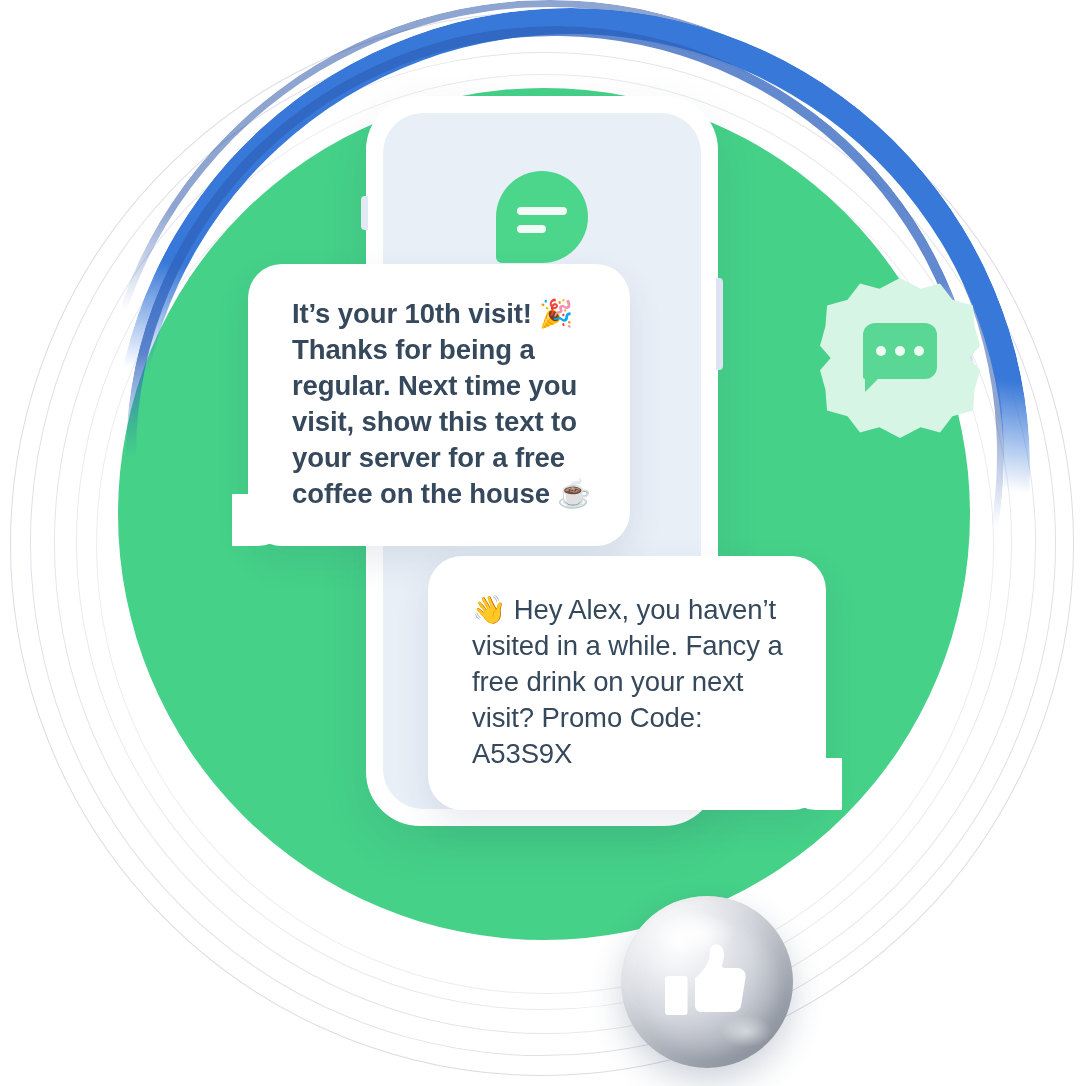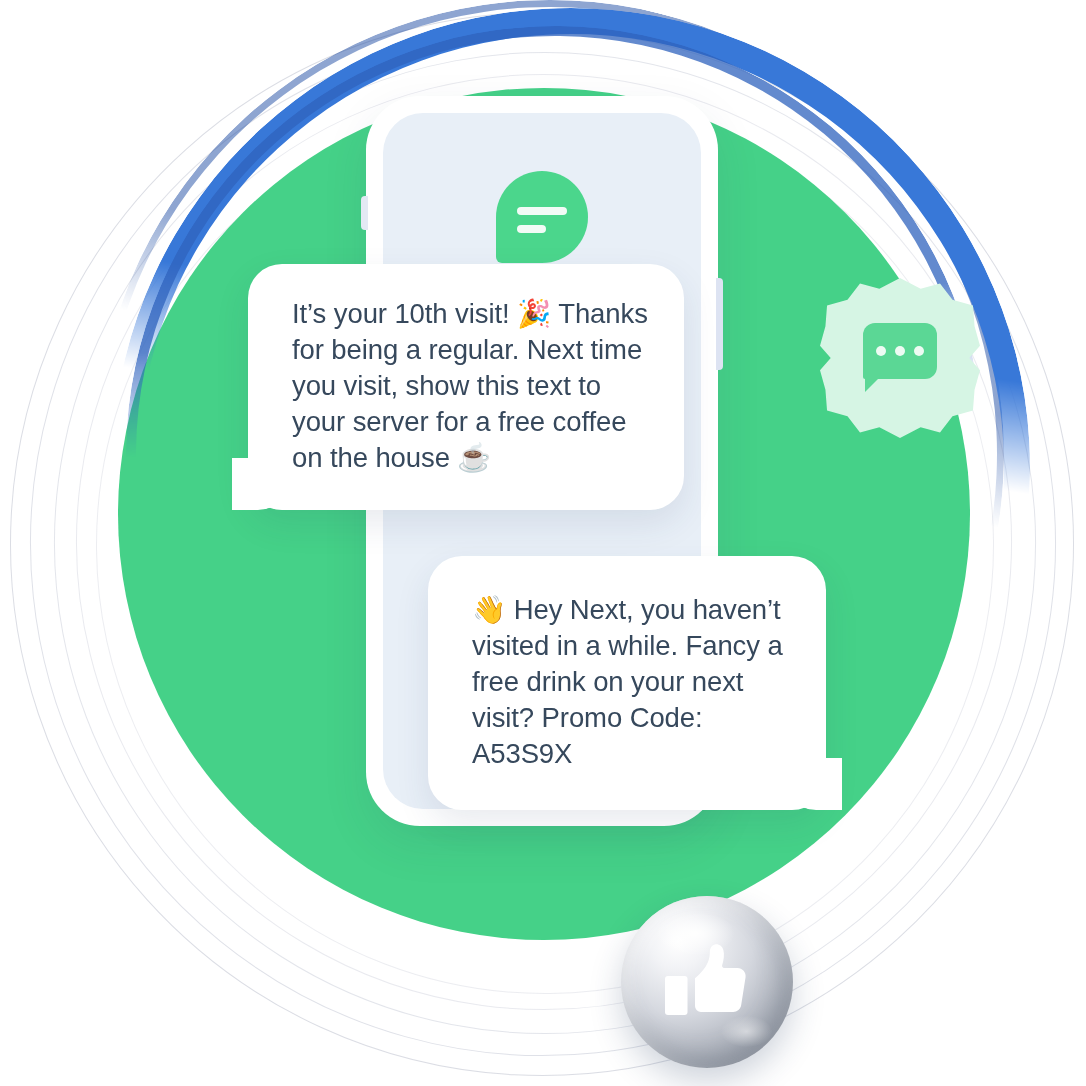--- a/index.html
+++ b/index.html
@@ -163,22 +163,23 @@
     font-size: 27.5px;
     line-height: 36px;
     letter-spacing: -0.1px;
     box-sizing: border-box;
   }
   .bubble .bubble-text { display: block; white-space: pre-line; }
 
   .bubble-incoming {
     left: 248px;
     top: 264px;
-    width: 436px;
+    width: 382px;
     padding: 32px 34px 34px 44px;
+    font-weight: bold;
   }
   
   .bubble-incoming .tail {
     position: absolute;
     left: -16px;
     bottom: 0px;
     width: 60px;
     height: 52px;
     background: #ffffff;
     border-bottom-right-radius: 34px;
@@ -332,21 +333,21 @@
       </div>
     </div>
   </div>
 
   <div class="bubble bubble-incoming">
     <span class="bubble-text">It’s your 10th visit! 🎉 Thanks for being a regular. Next time you visit, show this text to your server for a free coffee on the house ☕</span>
     <span class="tail"></span>
   </div>
 
   <div class="bubble bubble-outgoing">
-    <span class="bubble-text">👋 Hey Next, you haven’t visited in a while. Fancy a free drink on your next visit? Promo Code: A53S9X</span>
+    <span class="bubble-text">👋 Hey Alex, you haven’t visited in a while. Fancy a free drink on your next visit? Promo Code: A53S9X</span>
     <span class="tail"></span>
   </div>
 
   <div class="badge">
     <div class="badge-bg"></div>
     <div class="badge-bubble">
       <span class="tailnub"></span>
       <span class="badge-dots">
         <i></i>
         <i></i>

